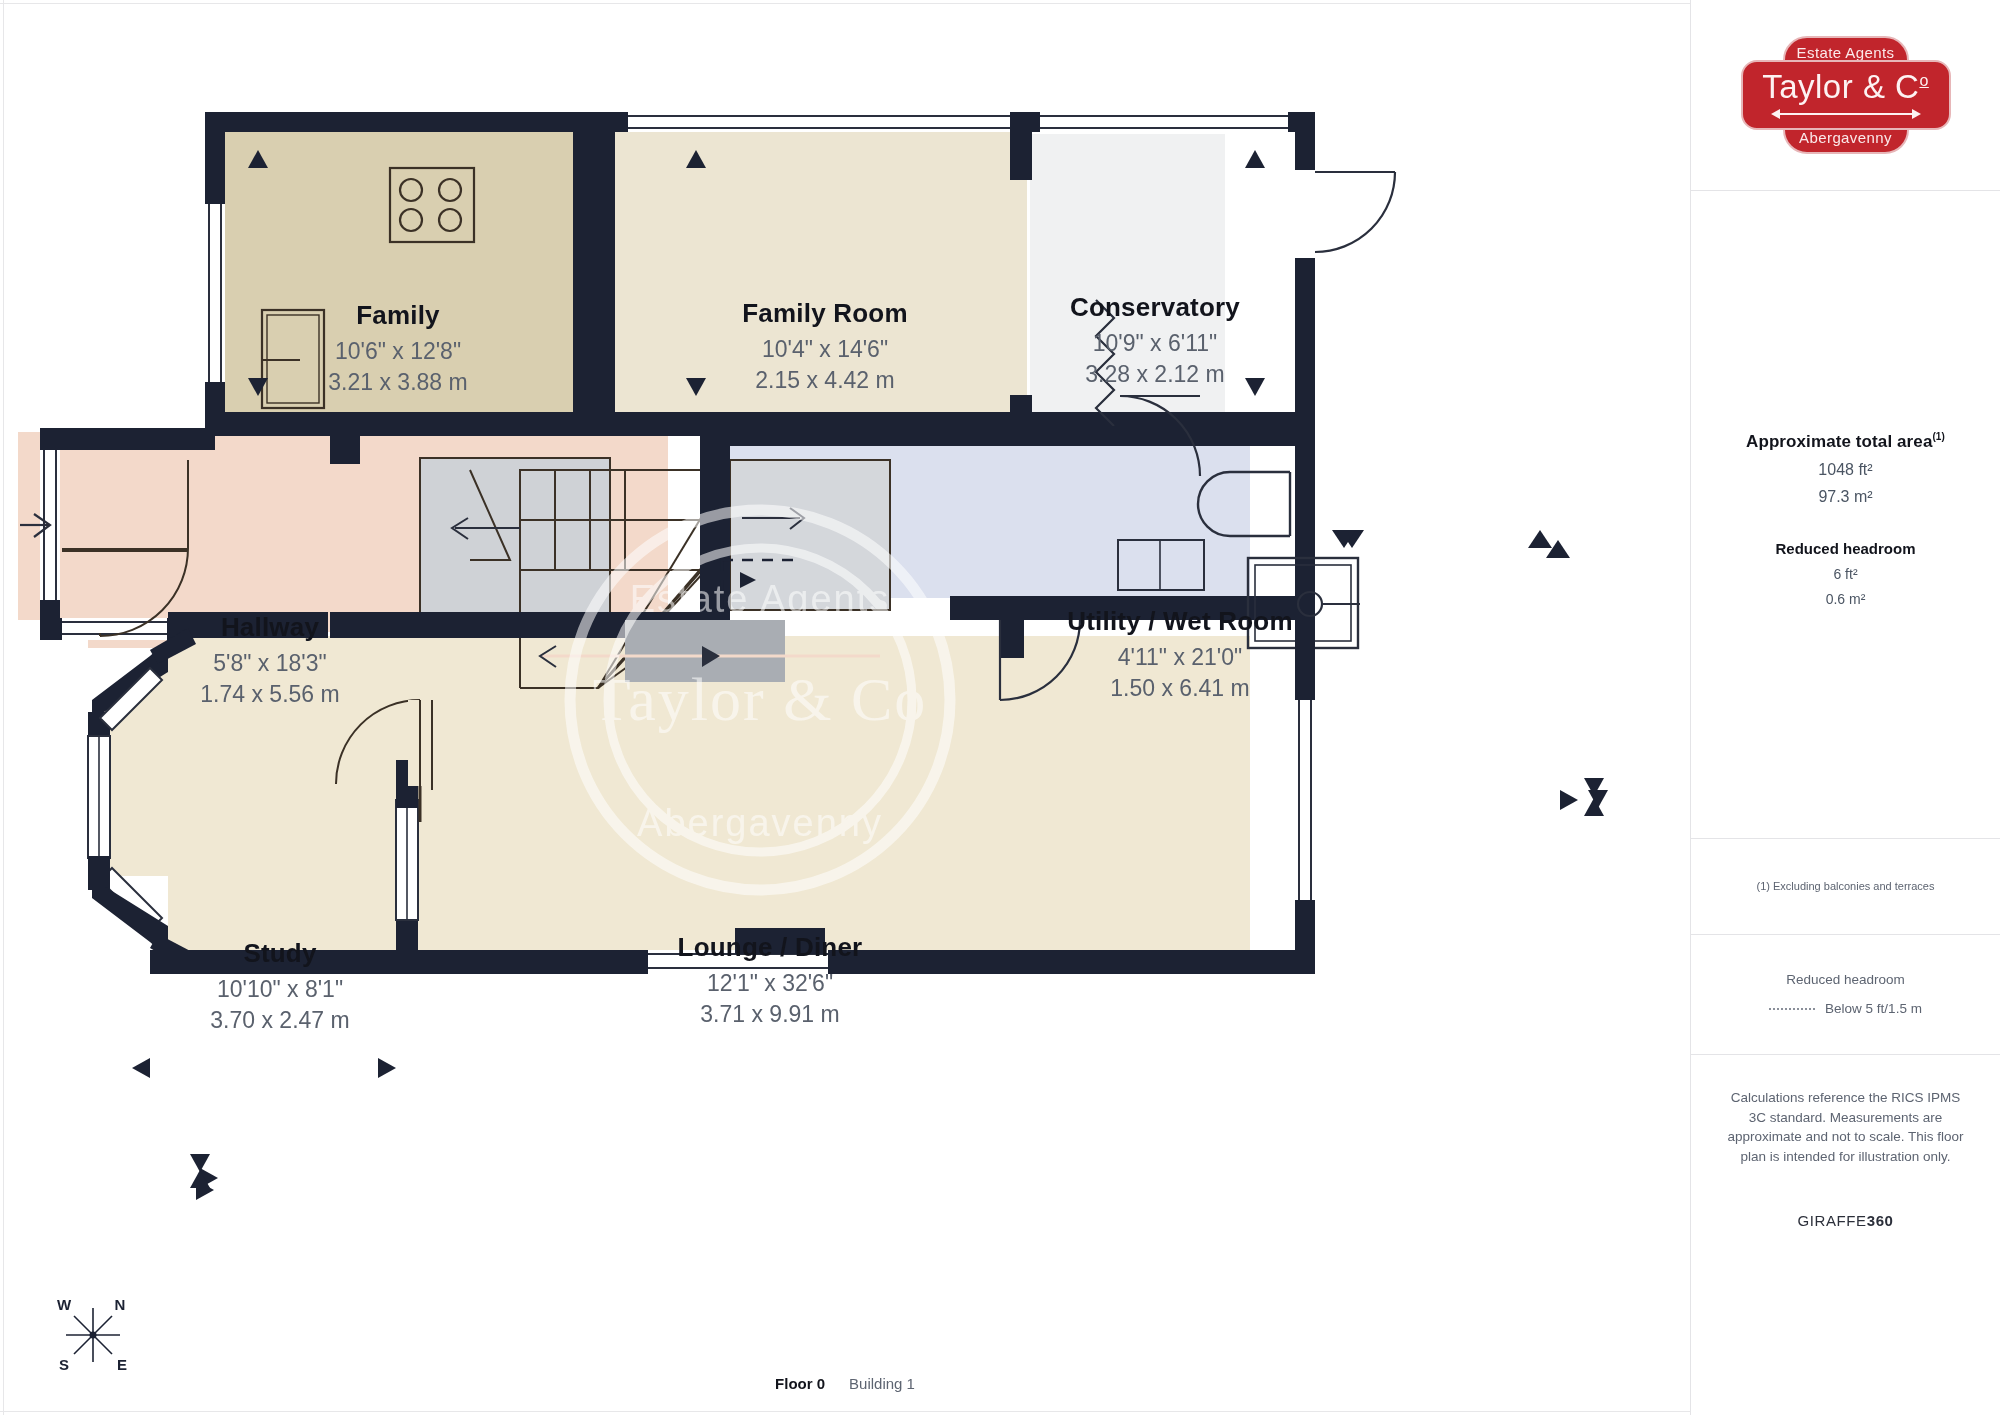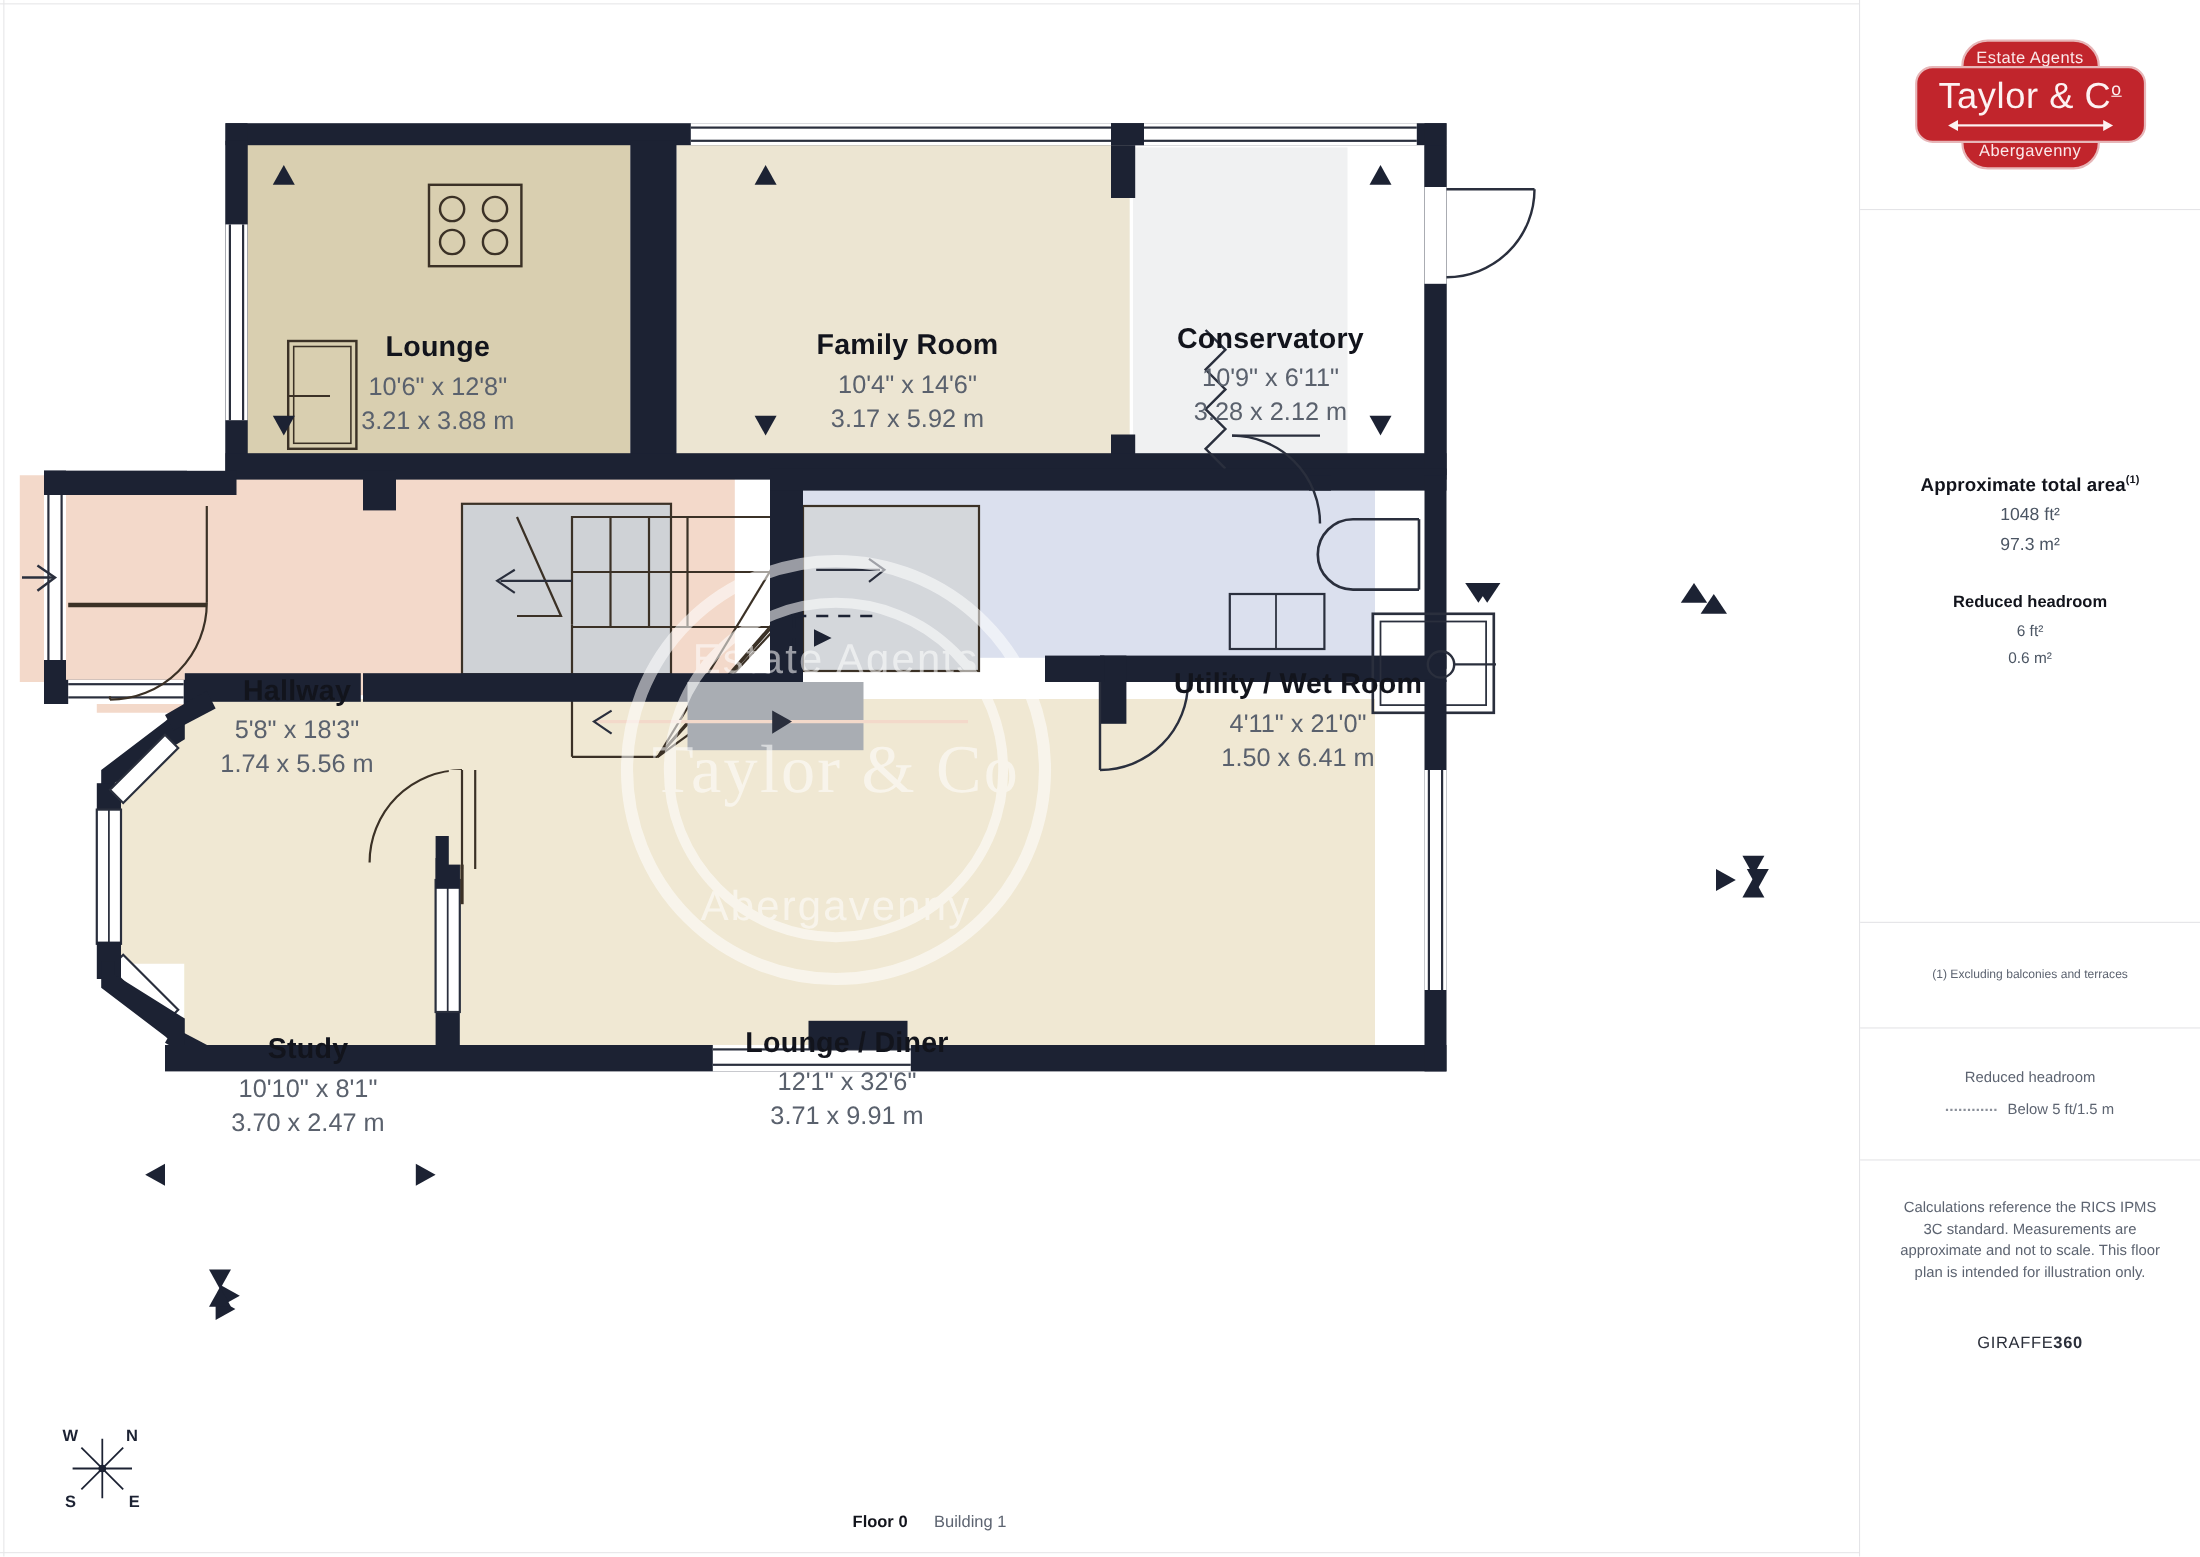--- a/index.html
+++ b/index.html
@@ -444,29 +444,29 @@
       <g opacity="0.55">
         <circle cx="760" cy="700" r="190" fill="none" stroke="#ffffff" stroke-width="11"></circle>
         <circle cx="760" cy="700" r="152" fill="none" stroke="#ffffff" stroke-width="9"></circle>
         <text x="760" y="612" text-anchor="middle" font-family="Liberation Sans, sans-serif" font-size="38" fill="#ffffff" letter-spacing="2">Estate Agents</text>
         <text x="760" y="720" text-anchor="middle" font-family="Liberation Serif, serif" font-size="62" fill="#ffffff" letter-spacing="2">Taylor &amp; Co</text>
         <text x="760" y="836" text-anchor="middle" font-family="Liberation Sans, sans-serif" font-size="38" fill="#ffffff" letter-spacing="2">Abergavenny</text>
       </g>
     </svg>
 
     <div class="rl" style="left:258px; top:300px; width:280px;">
-      <div class="nm">Lounge</div>
+      <div class="nm">Family</div>
       <div class="d1">10'6" x 12'8"</div>
       <div class="d2">3.21 x 3.88 m</div>
     </div>
 
     <div class="rl" style="left:680px; top:298px; width:290px;">
       <div class="nm">Family Room</div>
       <div class="d1">10'4" x 14'6"</div>
-      <div class="d2">3.17 x 5.92 m</div>
+      <div class="d2">2.15 x 4.42 m</div>
     </div>
 
     <div class="rl" style="left:1000px; top:292px; width:310px;">
       <div class="nm">Conservatory</div>
       <div class="d1">10'9" x 6'11"</div>
       <div class="d2">3.28 x 2.12 m</div>
     </div>
 
     <div class="rl" style="left:130px; top:612px; width:280px;">
       <div class="nm">Hallway</div>

